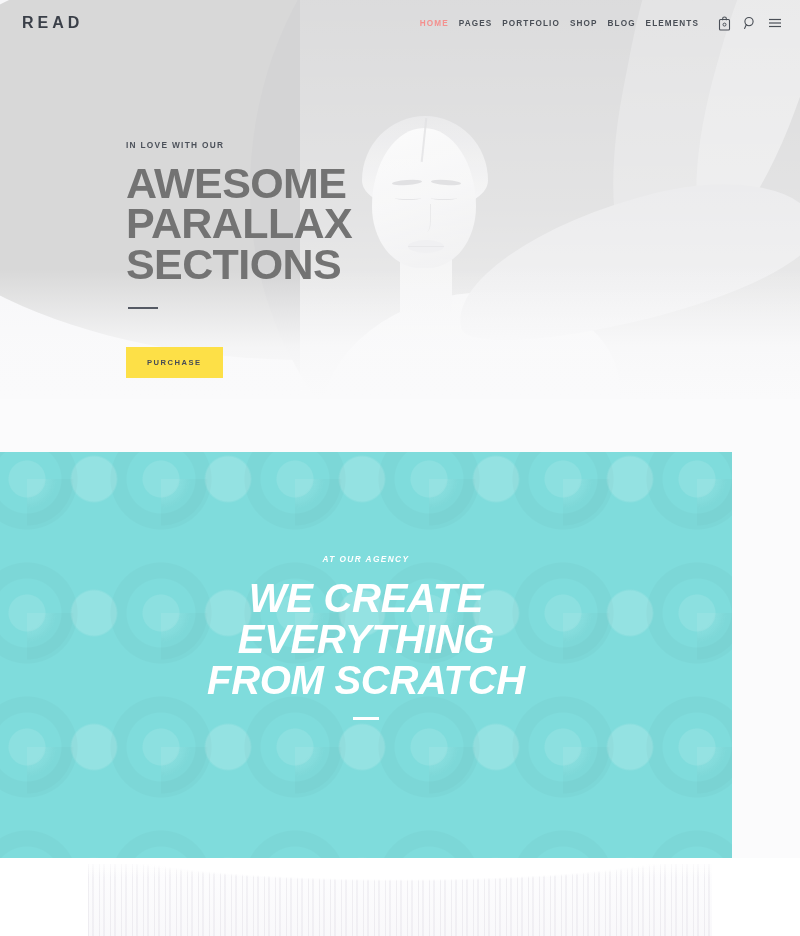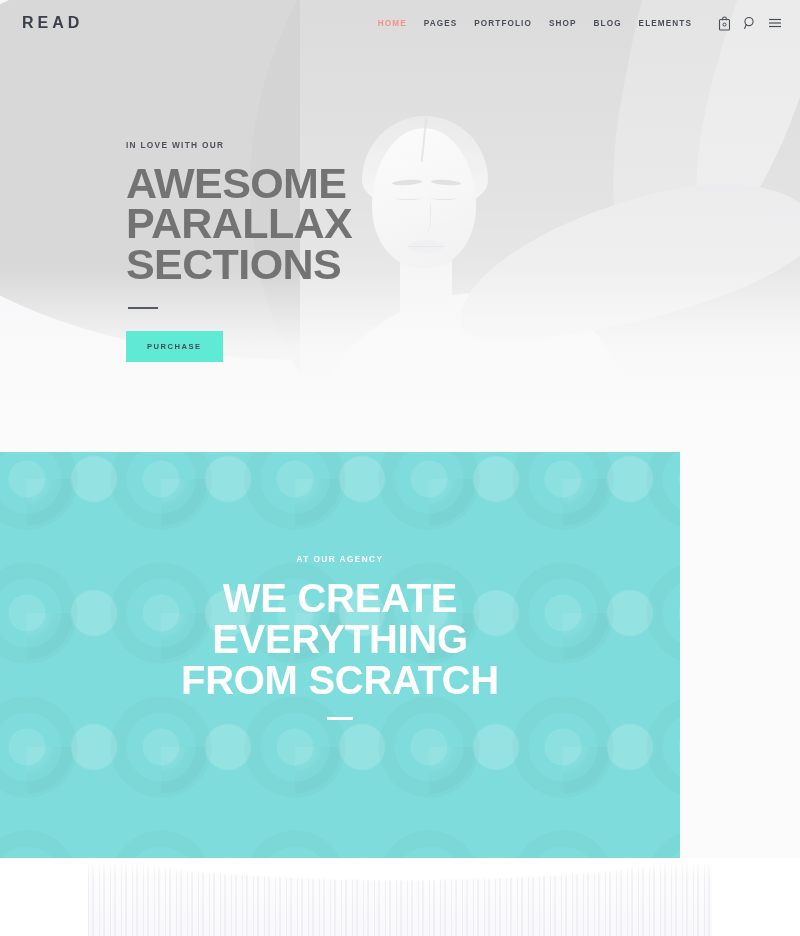--- a/index.html
+++ b/index.html
@@ -23,21 +23,21 @@
     padding:0 18px 0 22px;
     z-index:60;
   }
   .logo {
     font-size:16px; font-weight:700; letter-spacing:4px;
     color:#3a3f48; line-height:1;
     white-space:nowrap;
   }
   .nav {
     margin-left:auto;
-    display:flex; align-items:center; gap:17px;text-align:center;
+    display:flex; align-items:center; gap:10px;text-align:center;
   }
   .nav-link {
     font-size:8.2px; font-weight:700; letter-spacing:1.1px;
     color:#4a4f57; text-decoration:none; text-transform:uppercase;
     white-space:nowrap; cursor:pointer;
   }
   .nav-link.active { color:#f4908e; }
   .nav-icons { display:flex; align-items:center; gap:12px; margin-left:9px; }
   .nav-icon { display:block; cursor:pointer; line-height:0; }
   .nav-icon svg { display:block; }
@@ -177,33 +177,35 @@
     letter-spacing:-0.6px;
     color:#737373; text-transform:uppercase;
     white-space:pre-line;
   }
   .hero-divider {
     width:30px; height:2px; background:#555a64;
     margin:23px 0 22px 2px;
   }
   .btn-light {
     display:inline-block;
-    background:#5eead4; color:#474c56;
+    background:#fde047; color:#474c56;
     font-size:7.6px; font-weight:700; letter-spacing:1.5px;
     text-transform:uppercase; text-decoration:none;
     padding:11px 21px;
     cursor:pointer; border:0;
     font-family:inherit;
+    margin-top:16px;
   }
 
   
   .teal {
-    position:absolute; left:0; top:452px; width:680px; height:406px;
+    position:absolute; left:0; top:452px; width:732px; height:406px;
     background:#7fdcdc;
     overflow:hidden;
+    font-style:italic;
   }
   .teal-pattern {
     position:absolute; inset:-40px;
     background-image:
       radial-gradient(circle at 50% 50%, rgba(255,255,255,.10) 0 18px, rgba(255,255,255,0) 19px 34px, rgba(0,0,0,.022) 35px 50px, rgba(0,0,0,0) 51px),
       radial-gradient(circle at 0% 0%, rgba(255,255,255,.08) 0 16px, rgba(0,0,0,.018) 30px 46px, rgba(0,0,0,0) 47px);
     background-size:134px 134px, 134px 134px;
     background-position:0 0, 67px 67px;
   }
   .teal-pattern2 {

